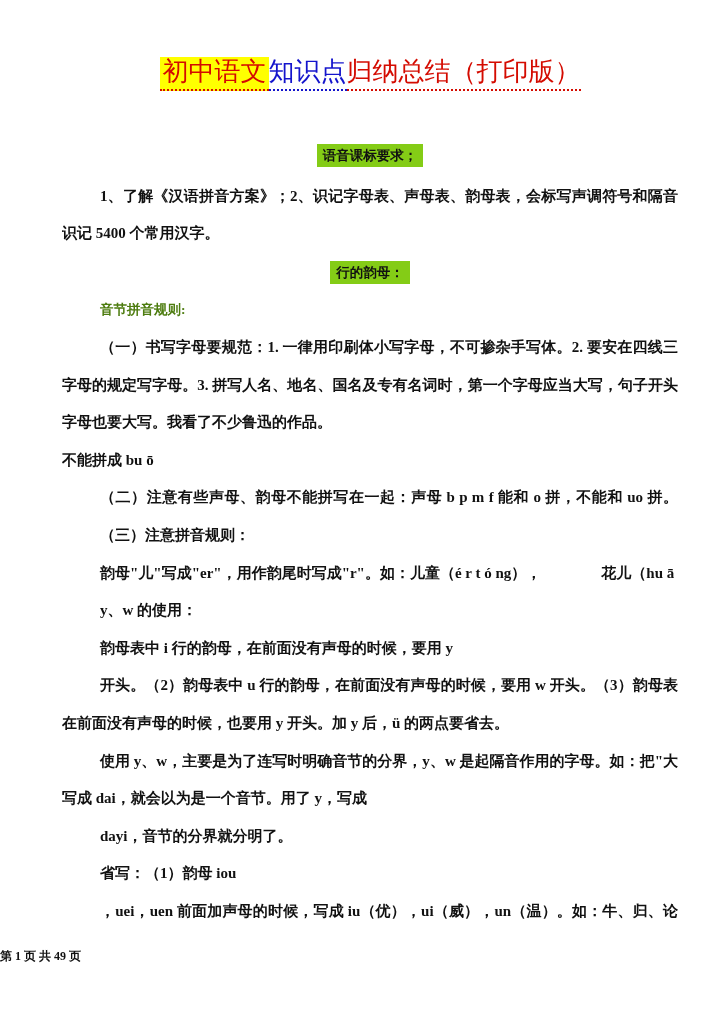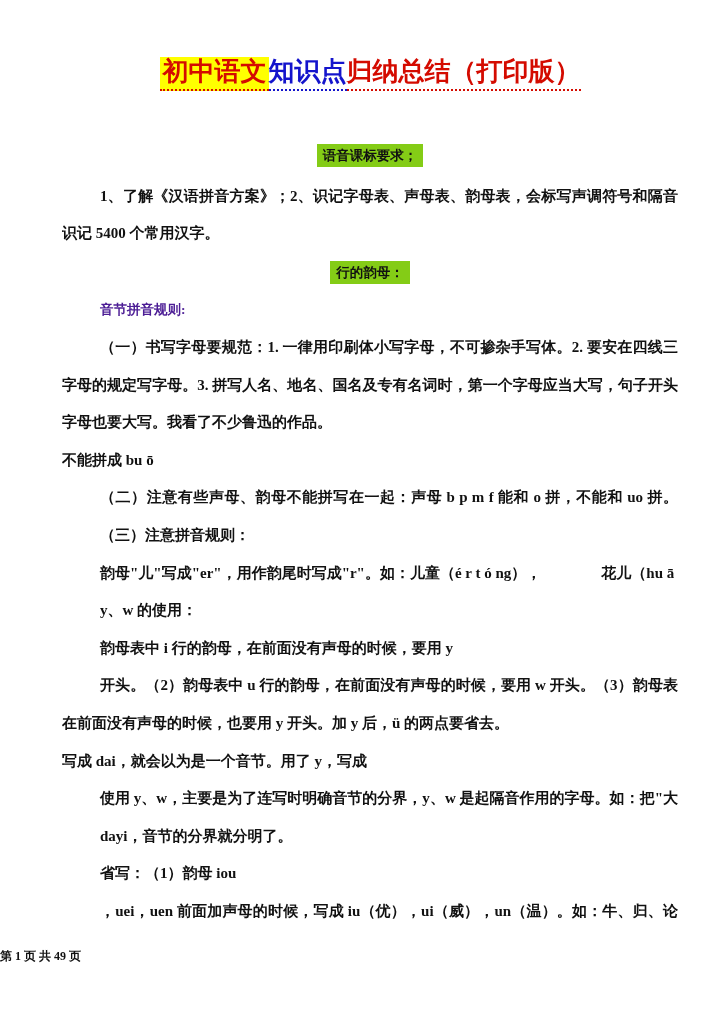--- a/index.html
+++ b/index.html
@@ -14,21 +14,21 @@
   .page {
     position: absolute;
     top: 0; left: 0; right: 0; bottom: 0;
     padding: 50px 46px 0 62px;
     box-sizing: border-box;
   }
   
   .title {
     text-align: center;
     font-size: 26px;
-    font-weight: 700;
+    font-weight: 400;
     line-height: 44px;
     margin: 0 0 0 0;
     white-space: nowrap;
   }
   .t-seg { padding-bottom: 3px; border-bottom: 2px dotted currentColor; }
   .t-red  { color: #d40b00; }
   .t-blue { color: #1414cc; }
   .t-hl   { background: #ffff00; padding-left: 3px; padding-right: 2px; }
   
   .sec-head-row { text-align: center; line-height: 37.6px; margin: 0; }
@@ -46,21 +46,21 @@
     font-weight: 700;
     line-height: 37.6px;
     height: 37.6px;
     margin: 0;
     white-space: pre-wrap;
     overflow: hidden;
   }
   .ln.firstln { margin-top: 3px; }
   .indent { text-indent: 38px; }
   .full { text-align: justify; text-align-last: justify; }
-  .sub-blue { color: #4c1d95; font-size: 13.5px; }
+  .sub-blue { color: #4d7c0f; font-size: 13.5px; }
   
   .footer {
     position: absolute;
     top: 948px; left: 0; right: 0;
     font-size: 12px;
     font-weight: 700;
     color: #111111;
   }
 </style>
 </head>
@@ -89,21 +89,21 @@
   <div class="ln full">字母的规定写字母。3. 拼写人名、地名、国名及专有名词时，第一个字母应当大写，句子开头的第一个</div>
   <div class="ln">字母也要大写。我看了不少鲁迅的作品。</div>
   <div class="ln">不能拼成 bu ō</div>
   <div class="ln indent full">（二）注意有些声母、韵母不能拼写在一起：声母 b p m f 能和 o 拼，不能和 uo 拼。如：b ō （波），</div>
   <div class="ln indent">（三）注意拼音规则：</div>
   <div class="ln indent">韵母"儿"写成"er"，用作韵尾时写成"r"。如：儿童（é r t ó ng），　　　　花儿（hu ā r）</div>
   <div class="ln indent">y、w 的使用：</div>
   <div class="ln indent">韵母表中 i 行的韵母，在前面没有声母的时候，要用 y</div>
   <div class="ln indent full">开头。（2）韵母表中 u 行的韵母，在前面没有声母的时候，要用 w 开头。（3）韵母表中 ü 行的韵母，</div>
   <div class="ln">在前面没有声母的时候，也要用 y 开头。加 y 后，ü 的两点要省去。</div>
+  <div class="ln indent full">使用 y、w，主要是为了连写时明确音节的分界，y、w 是起隔音作用的字母。如：把"大衣"二字连</div>
   <div class="ln">写成 dai，就会以为是一个音节。用了 y，写成</div>
-  <div class="ln indent full">使用 y、w，主要是为了连写时明确音节的分界，y、w 是起隔音作用的字母。如：把"大衣"二字连</div>
   <div class="ln indent">dayi，音节的分界就分明了。</div>
   <div class="ln indent">省写：（1）韵母 iou</div>
   <div class="ln indent full">，uei，uen 前面加声母的时候，写成 iu（优），ui（威），un（温）。如：牛、归、论（2）ü 和 n、</div>
 
 </div>
 
 <div class="footer">第 1 页 共 49 页</div>
 
 </body></html>

